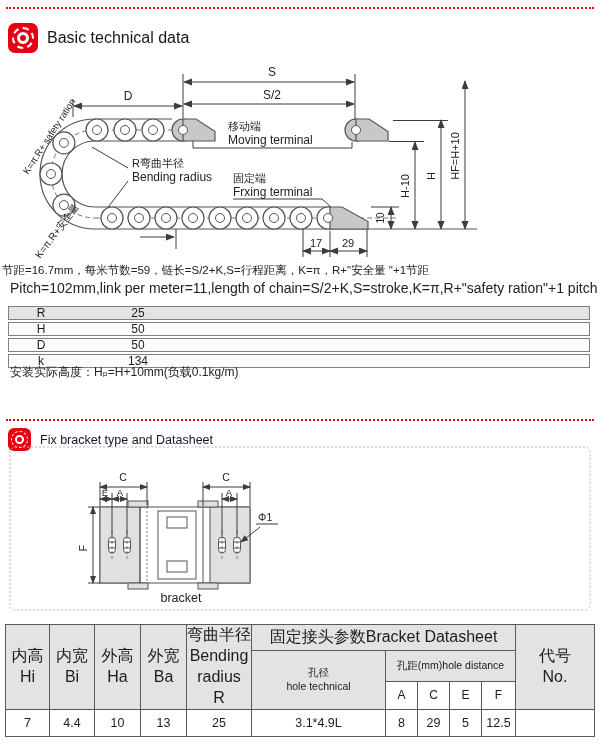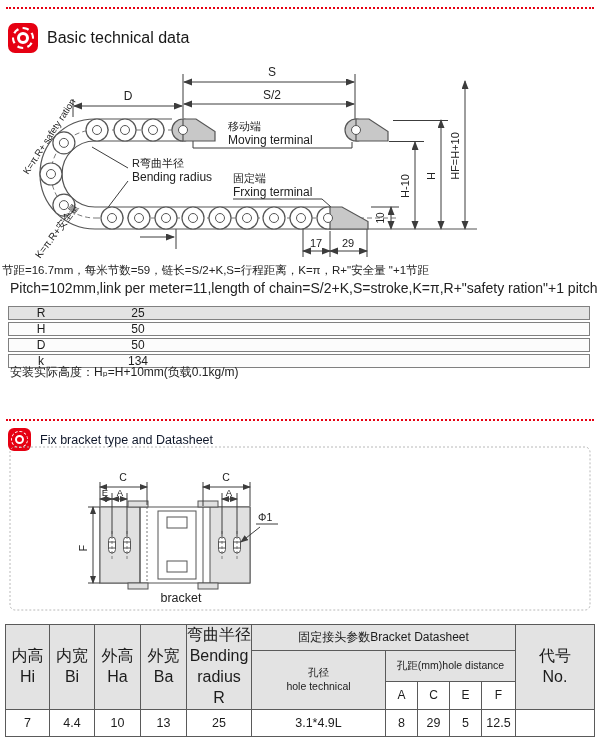--- a/index.html
+++ b/index.html
@@ -26,21 +26,21 @@
          height:12px;margin-bottom:2px;font-size:12px;line-height:12px;}
   .btrow.shade{background:#e3e3e3;}
   .btrow .lab{flex:0 0 64px;text-align:center;}
   .btrow .val{flex:0 0 130px;text-align:center;}
   
   #dtable{position:absolute;left:5px;top:624px;width:590px;border-collapse:collapse;table-layout:fixed;}
   #dtable th,#dtable td{border:1px solid #5a5a5a;padding:0;text-align:center;vertical-align:middle;
                         font-weight:normal;white-space:pre-line;}
   #dtable th{background:#e3e3e3;font-size:16px;line-height:1.3;}
   #dtable th.white{background:#fff;font-size:12px;height:27px;}
-  #dtable th.group{font-size:12px;height:25px;}
+  #dtable th.group{font-size:16px;height:25px;}
   #dtable th.small{font-size:10.5px;}
   #dtable td{background:#fff;font-size:12.5px;height:26px;}
 </style>
 </head>
 <body>
 
 <div id="page">
 
   <div class="dotline" style="left:6px;top:7px;width:588px;"></div>
 

